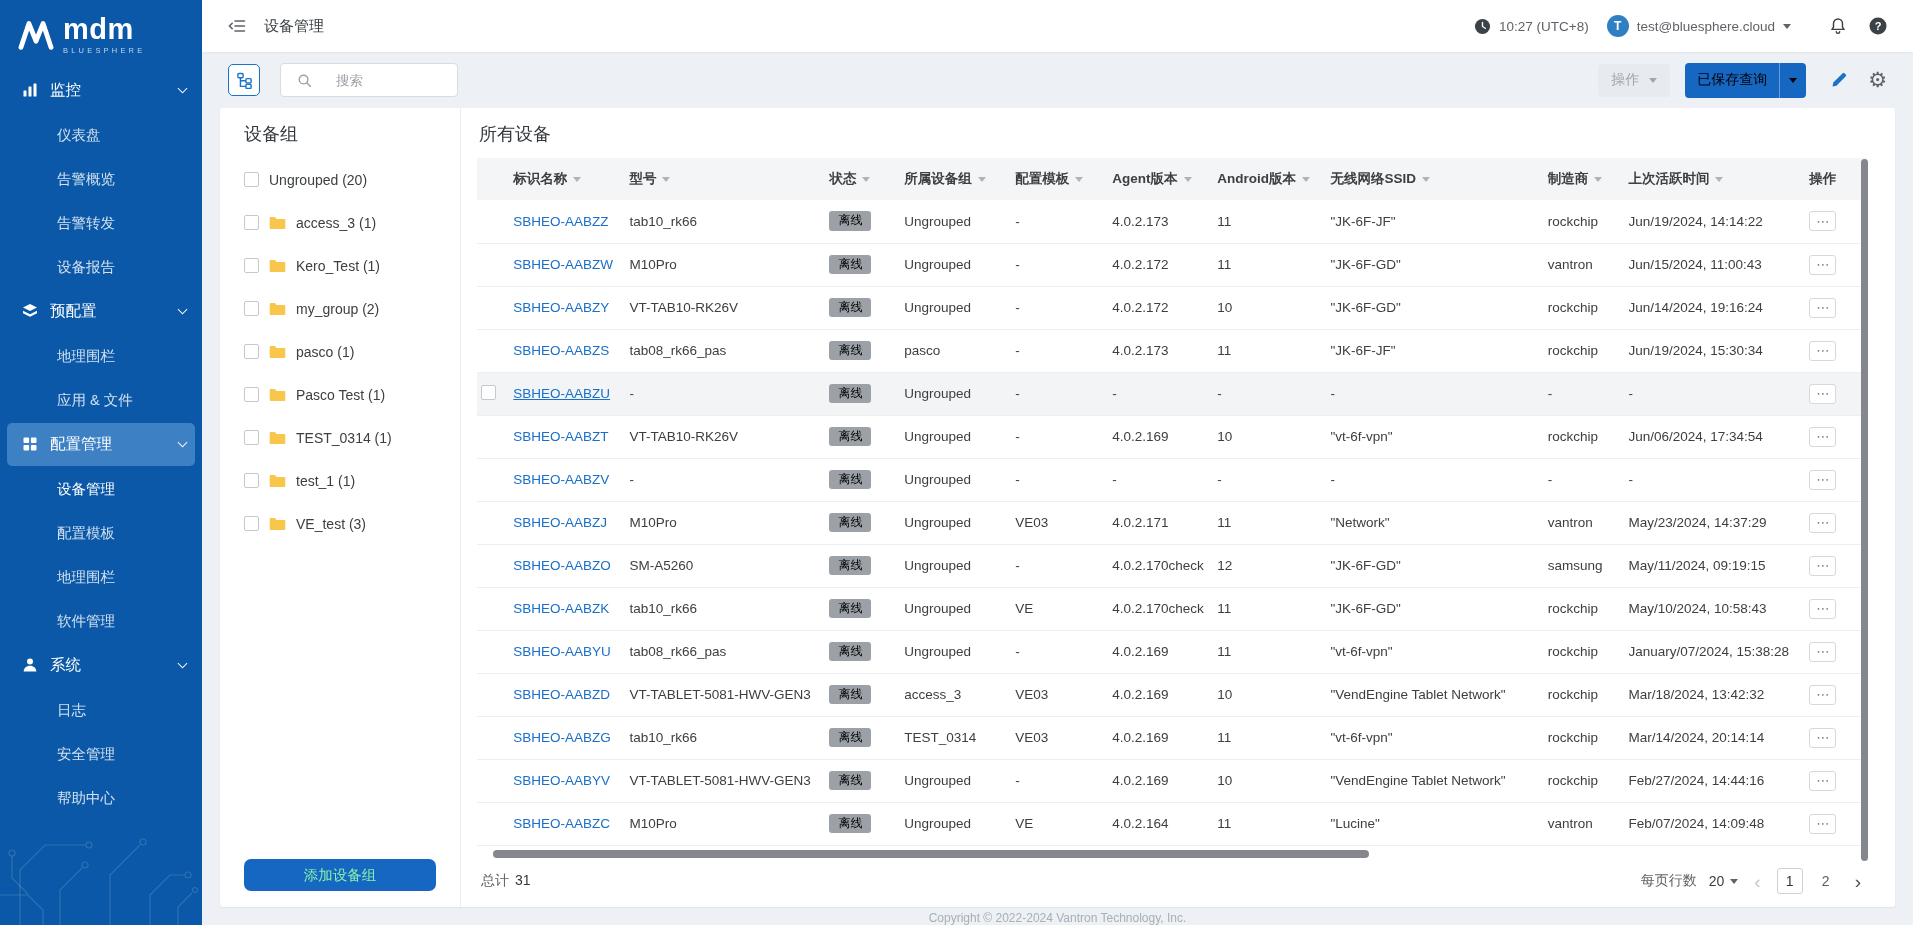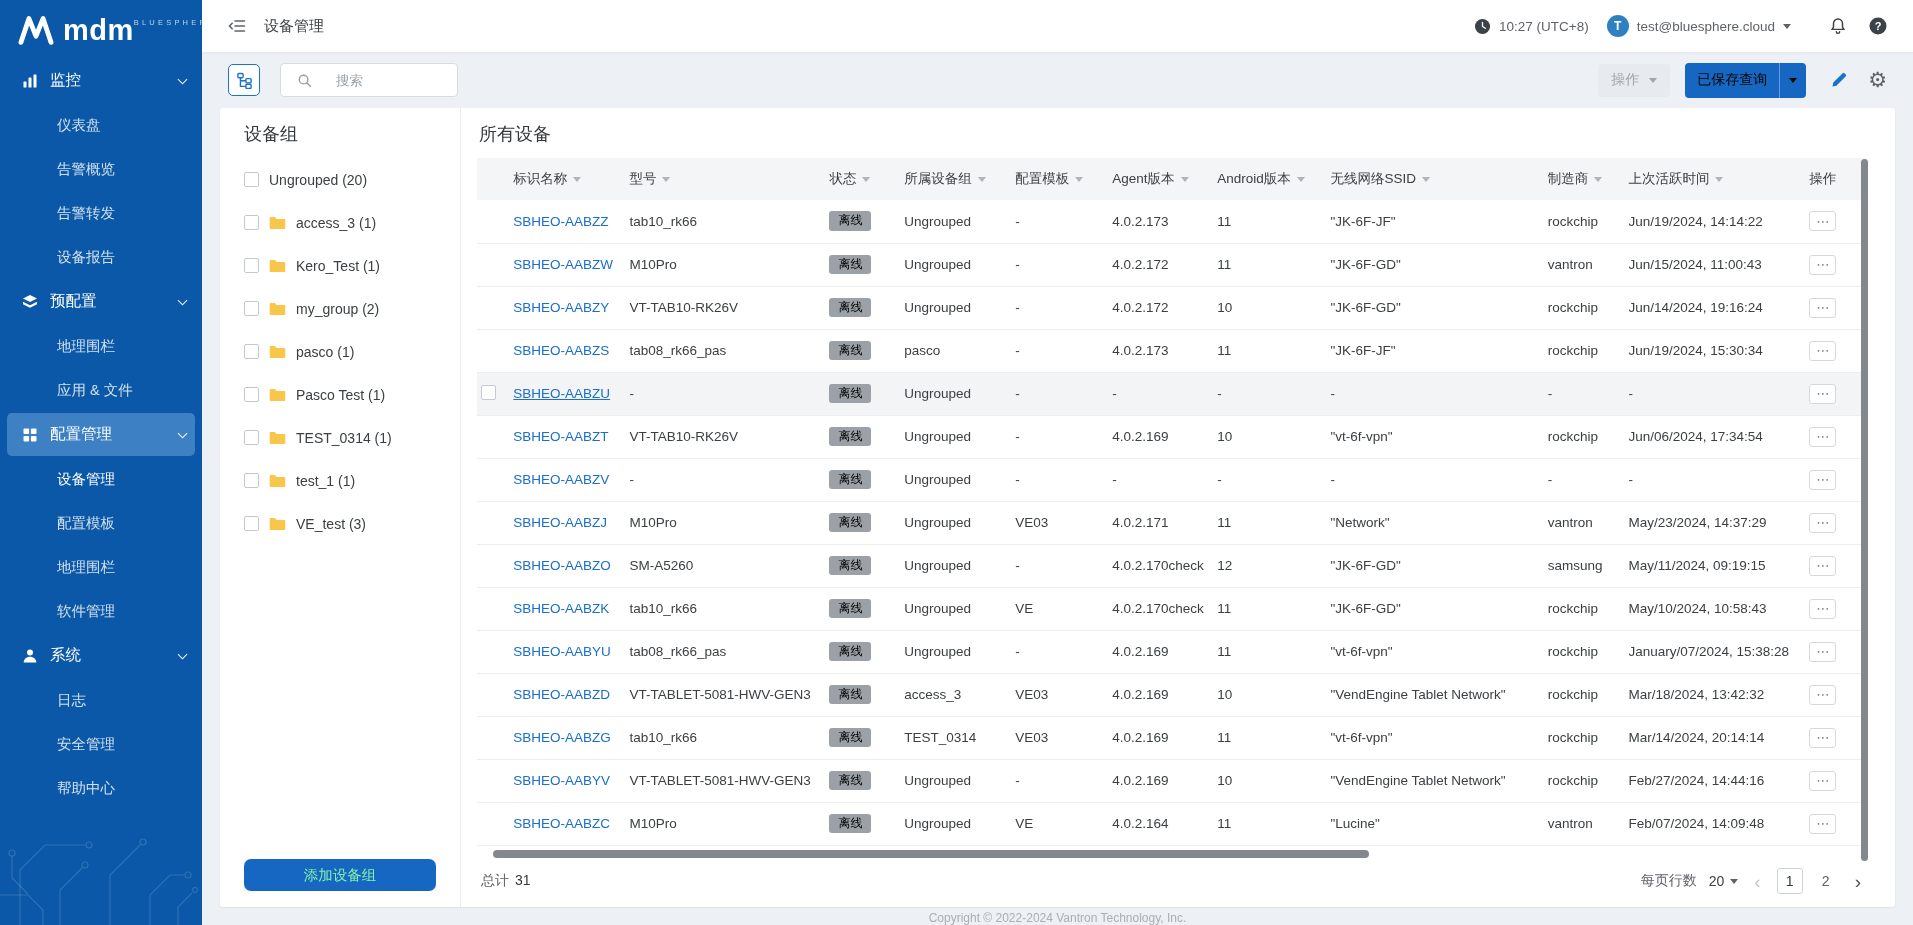--- a/index.html
+++ b/index.html
@@ -4,21 +4,21 @@
 <style>
   *{margin:0;padding:0;box-sizing:border-box}
   html,body{width:1913px;height:925px;overflow:hidden}
   body{font-family:"Liberation Sans","DejaVu Sans",sans-serif;background:#edf0f4;color:#3c4043;font-size:14px}
   .app{display:flex;width:100%;height:100%}
 
   
   .sidebar{width:202px;background:#0a58a7;color:#fff;flex-shrink:0;position:relative;overflow:hidden;display:flex;flex-direction:column}
   .logo{display:flex;align-items:center;gap:9px;padding:15px 16px 13px 18px}
   .logo-m svg{width:36px;height:30px;display:block}
-  .logo-col{display:flex;flex-direction:row;line-height:1}
+  .logo-col{display:flex;flex-direction:column;line-height:1}
   .logo-text{font-size:29px;font-weight:bold;letter-spacing:.5px}
   .logo-sub{font-size:7.5px;letter-spacing:3.2px;color:#bcd6ef;margin-top:3px}
   .nav{position:relative;z-index:2}
   .nav-top{display:flex;align-items:center;gap:12px;height:45px;padding:0 16px 0 22px;font-size:15.5px;cursor:pointer}
   .nav-top.active{background:#3d80c3;border-radius:5px;margin:1px 7px;height:43px;padding:0 9px 0 15px}
   .nav-ic{width:16px;height:16px;display:inline-flex}
   .nav-ic svg{width:16px;height:16px;fill:#fff}
   .nav-lb{flex:1}
   .chev{width:7px;height:7px;border-right:1.6px solid rgba(255,255,255,.95);border-bottom:1.6px solid rgba(255,255,255,.95);transform:rotate(45deg);margin-top:-3px}
   .nav-sub{height:44px;line-height:44px;padding-left:57px;font-size:14.5px;color:rgba(255,255,255,.82);cursor:pointer;white-space:nowrap}
@@ -63,21 +63,21 @@
   .gitem{display:flex;align-items:center;gap:10px;height:43px;padding:0 24px;cursor:pointer;font-size:14px;color:#3c4043}
   .cb{width:15px;height:15px;border:1px solid #c3c9d0;border-radius:2px;background:#fff;flex-shrink:0;display:inline-block;cursor:pointer}
   .cb.ghost{visibility:hidden}
   .folder{display:inline-flex}
   .folder svg{width:17px;height:14px}
   .gadd{margin:0 24px;height:32px;background:#1667c1;color:#86efac;border:0;border-radius:7px;font-size:14.5px;cursor:pointer;flex-shrink:0}
 
   .tablewrap{flex:1;display:flex;flex-direction:column;min-width:0;padding:14px 20px 0 16px;position:relative}
   .tablewrap .panel-title{margin:0 0 12px 2px}
   table{border-collapse:collapse;width:1390px;table-layout:fixed;font-size:13.5px}
-  thead th{background:#f4f5f7;height:42px;text-align:left;font-weight:normal;color:#3b4043;padding:0 6px;font-size:13.5px;white-space:nowrap;cursor:pointer}
+  thead th{background:#f4f5f7;height:42px;text-align:left;font-weight:bold;color:#3b4043;padding:0 6px;font-size:13.5px;white-space:nowrap;cursor:pointer}
   thead th.c-check{cursor:default}
   .sort{display:inline-block;margin-left:6px;width:0;height:0;border-left:4px solid transparent;border-right:4px solid transparent;border-top:5px solid #aeb4bb;vertical-align:middle}
   tbody td{height:43px;border-bottom:1px solid #edeef0;padding:0 6px;color:#3c4043;overflow:hidden;white-space:nowrap;text-overflow:ellipsis}
   td.c-check,th.c-check{padding:0 0 0 4px}
   tr.hl{background:#f2f4f6}
   .lnk{color:#1a6fc8;cursor:pointer;text-decoration:none}
   tr.hl .lnk{text-decoration:underline}
   .badge{display:inline-block;background:#9ba1a6;color:#000000;font-size:12px;padding:3px 9px;border-radius:3px;line-height:1.15}
   .more{width:27px;height:20px;border:1px solid #d5d9de;border-radius:3px;background:#fff;color:#7a8087;font-size:13px;line-height:1;display:inline-flex;align-items:center;justify-content:center;cursor:pointer;font-family:"DejaVu Sans",sans-serif}
   .hscroll{position:relative;height:8px;margin:4px 0 2px;flex-shrink:0}

